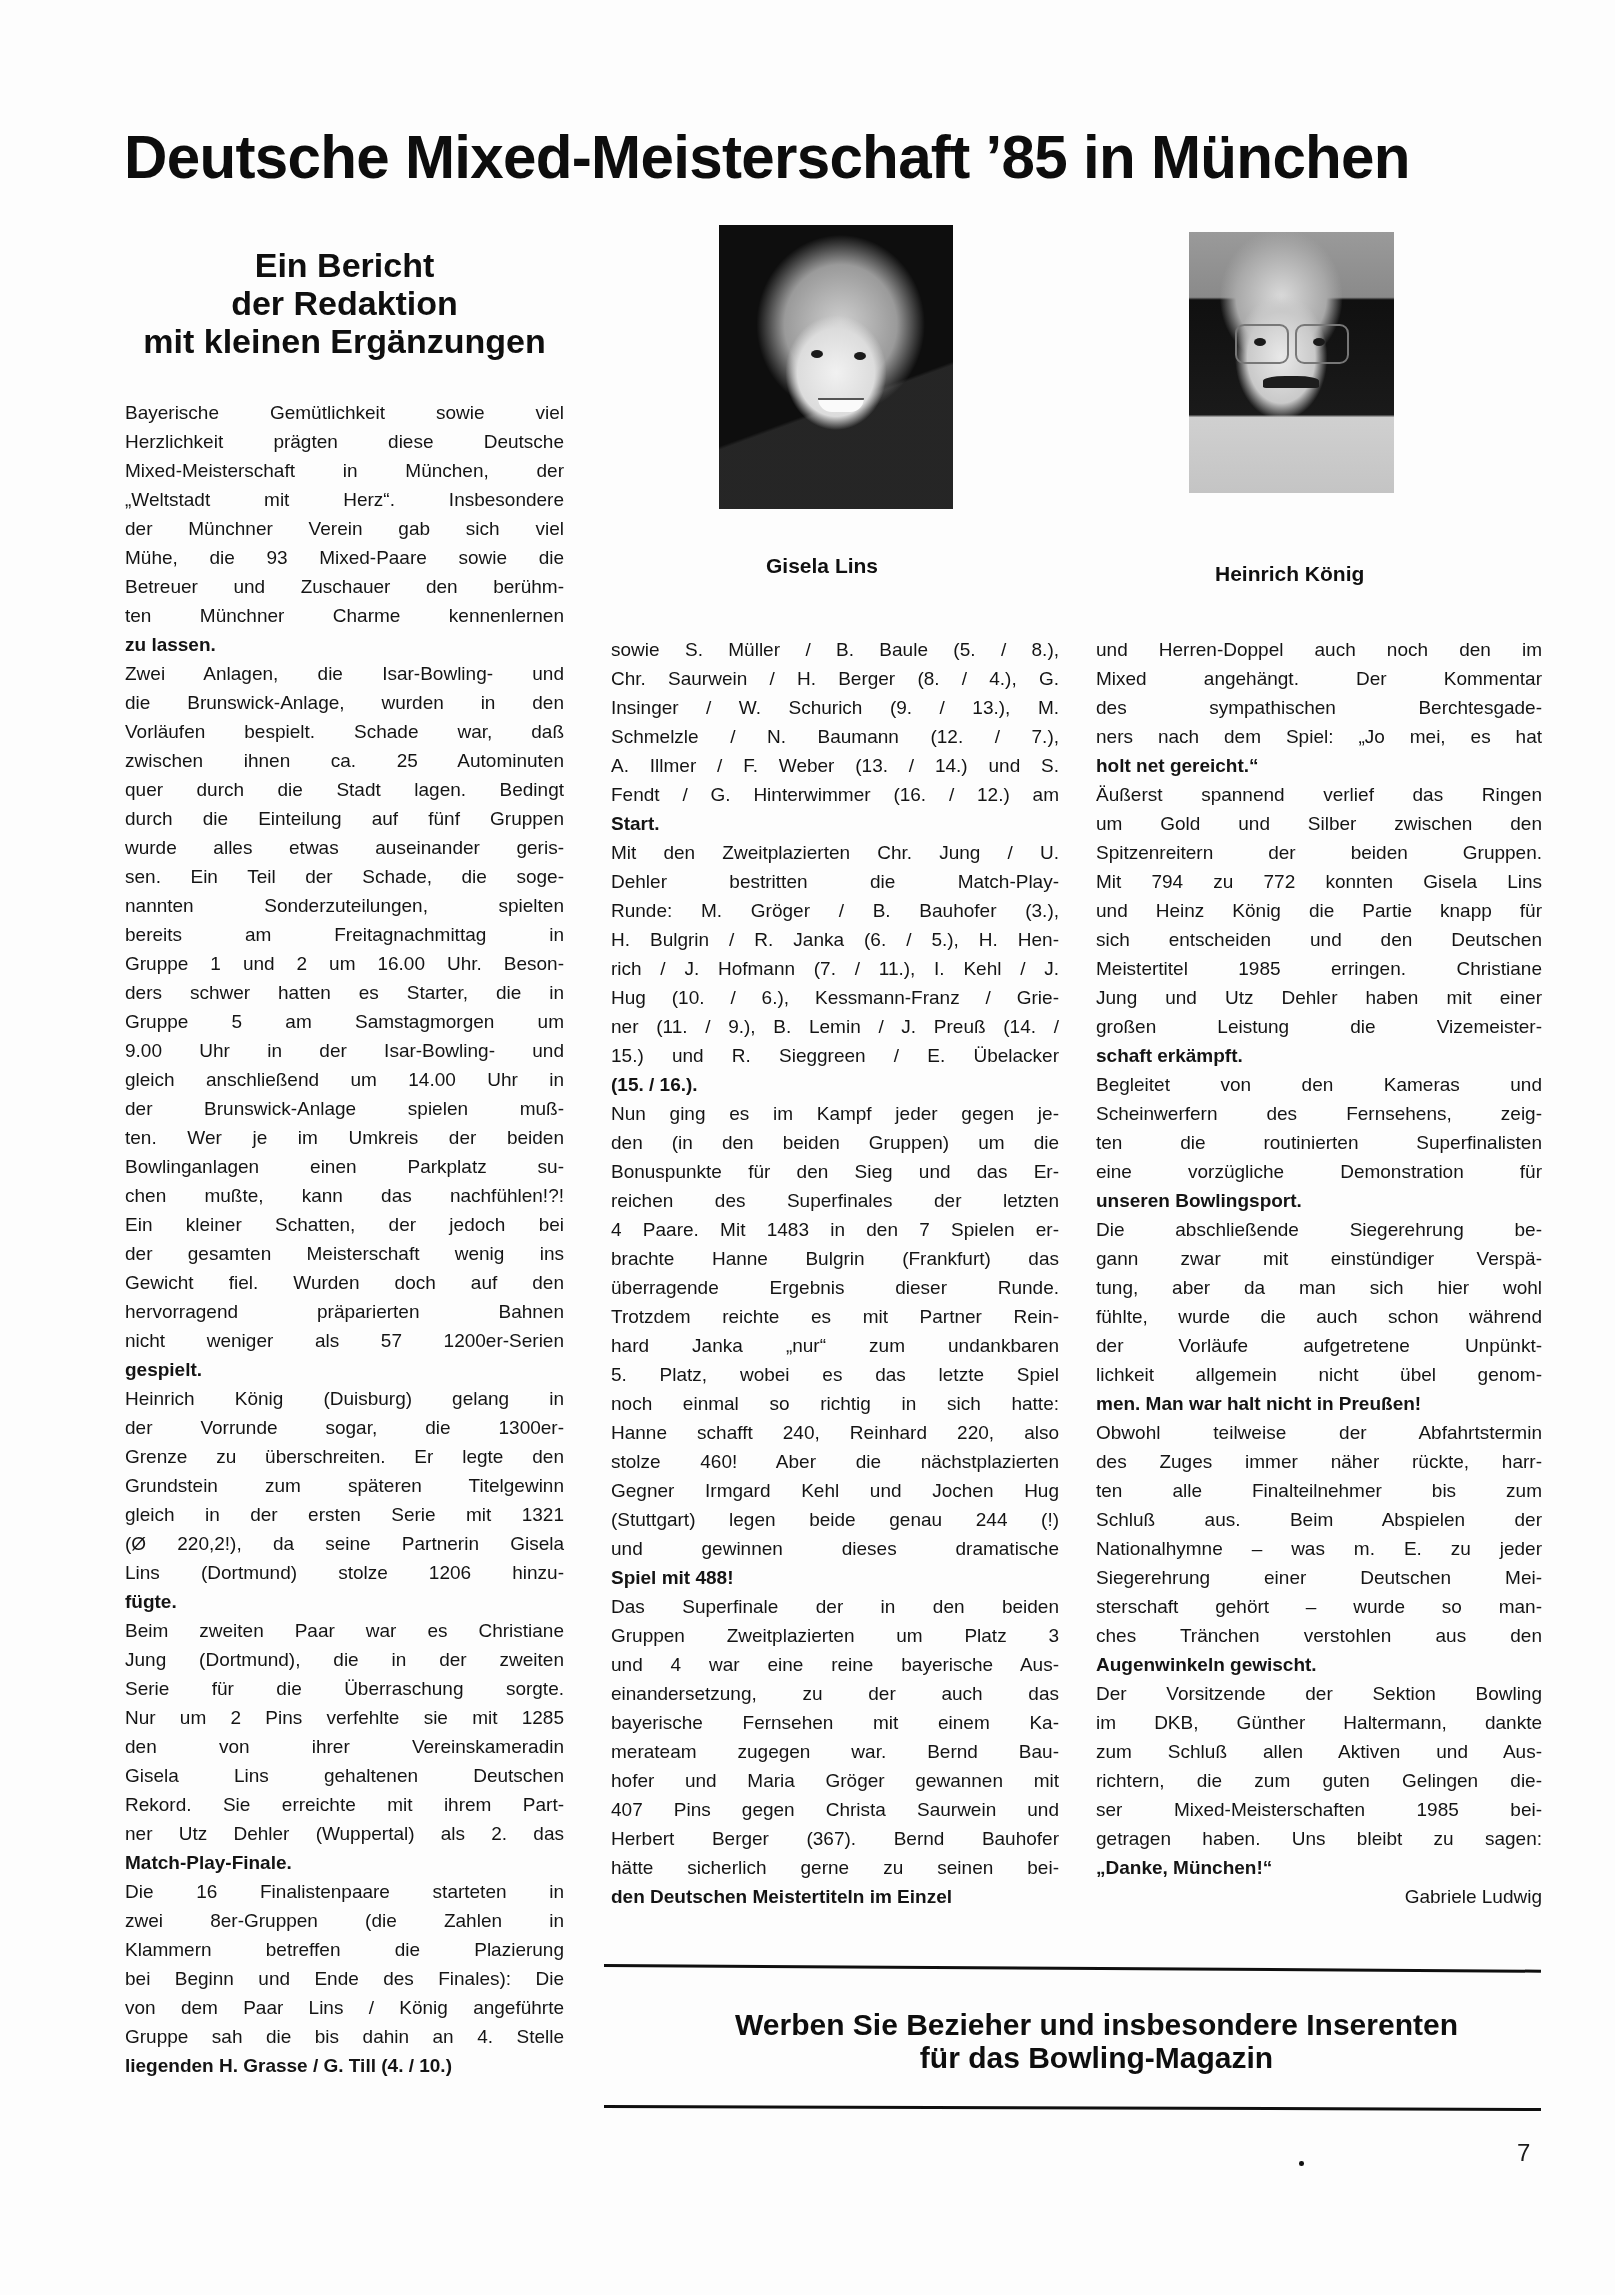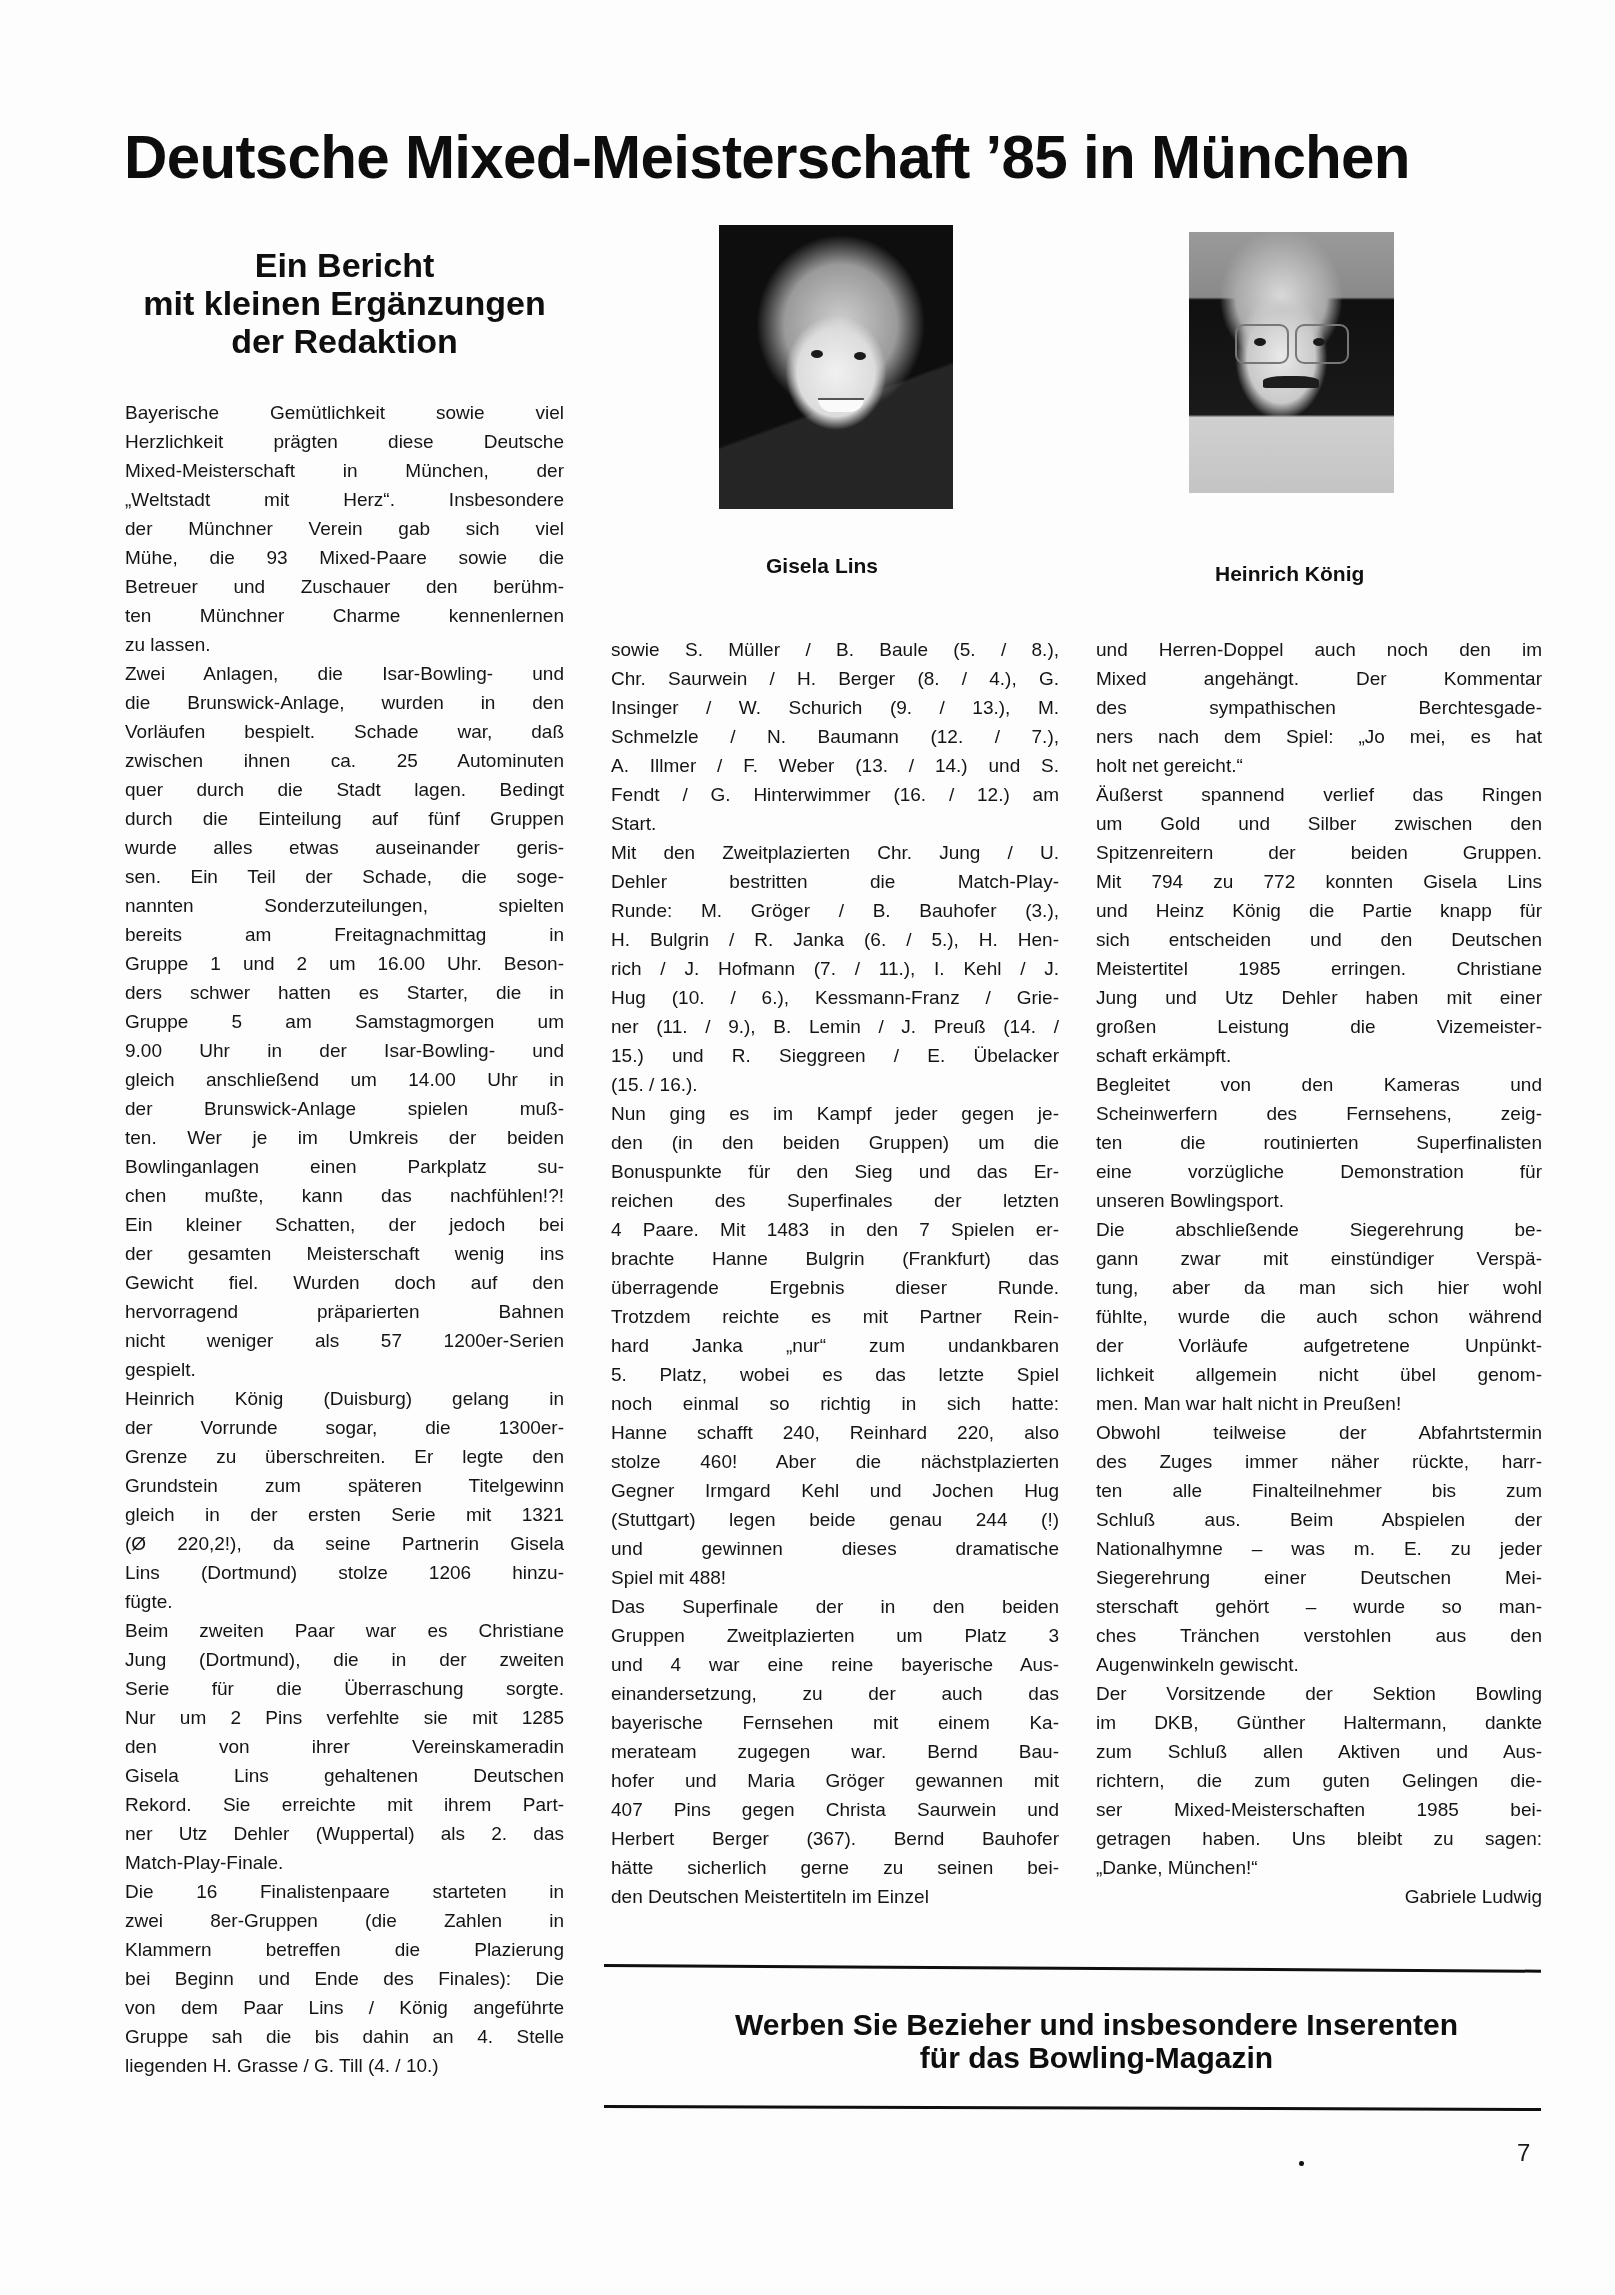--- a/index.html
+++ b/index.html
@@ -15,21 +15,21 @@
     white-space: nowrap; color: #0d0d0d;
     transform: scaleX(0.985); transform-origin: left top;
   }
   .col {
     position: absolute; font-size: 19px; line-height: 29px;
   }
   .col .ln {
     display: block; white-space: nowrap; text-align: justify;
     text-align-last: justify; height: 29px; overflow: visible;
   }
-  .col .ln.last { text-align-last: left; }
+  .col .ln.last { text-align-last: left; font-weight: bold; }
   .col .ln.right { text-align: right; text-align-last: right; }
   #col-left { left: 125px; top: 398px; width: 439px; }
   #col-mid { left: 611px; top: 635px; width: 448px; }
   #col-right { left: 1096px; top: 635px; width: 446px; }
   .subhead {
     position: absolute; left: 125px; top: 246px; width: 439px;
     text-align: center; font-weight: bold; font-size: 34px; line-height: 38px;
     color: #0f0f0f;
   }
   .subhead span { display: block; white-space: nowrap; }
@@ -70,22 +70,22 @@
   }
   .speck { position: absolute; width: 4.6px; height: 4.6px; background: #111; border-radius: 50%; }
 </style>
 </head>
 <body>
 
 <div class="title">Deutsche Mixed-Meisterschaft ’85 in München</div>
 
 <div class="subhead">
   <span>Ein Bericht</span>
+  <span>der Redaktion</span>
   <span>mit kleinen Ergänzungen</span>
-  <span>der Redaktion</span>
 </div>
 
 <div class="col" id="col-left">
     <span class="ln">Bayerische Gemütlichkeit sowie viel</span>
     <span class="ln">Herzlichkeit prägten diese Deutsche</span>
     <span class="ln">Mixed-Meisterschaft in München, der</span>
     <span class="ln">„Weltstadt mit Herz“. Insbesondere</span>
     <span class="ln">der Münchner Verein gab sich viel</span>
     <span class="ln">Mühe, die 93 Mixed-Paare sowie die</span>
     <span class="ln">Betreuer und Zuschauer den berühm-</span>

